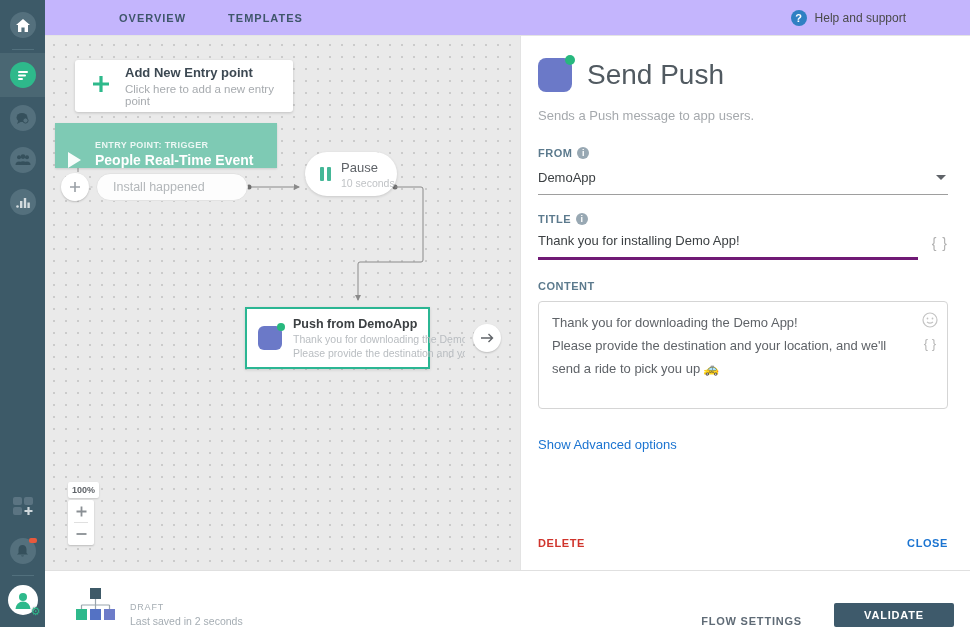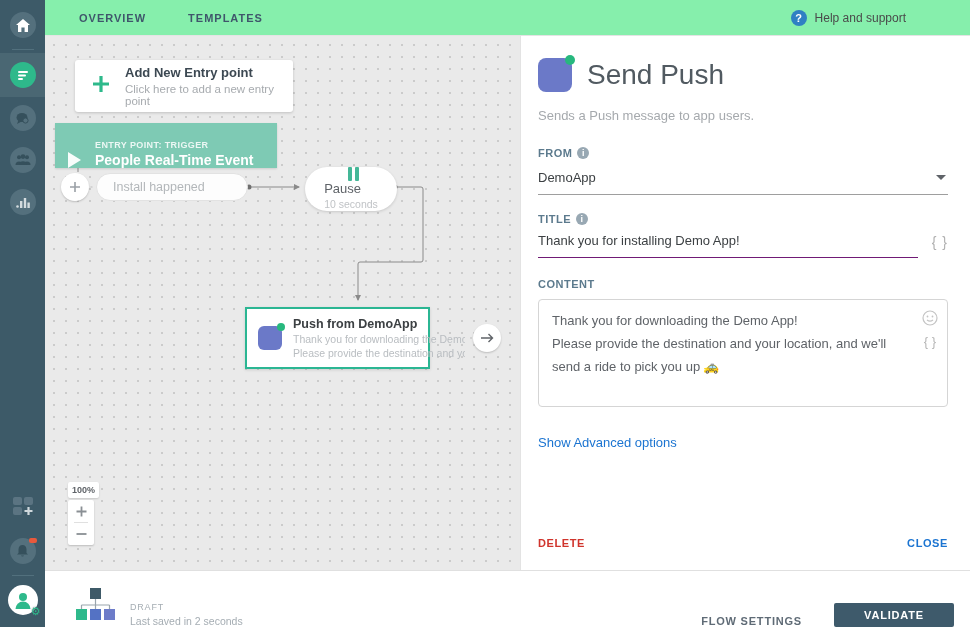--- a/index.html
+++ b/index.html
@@ -12,21 +12,21 @@
   .sb-circle { width:26px; height:26px; border-radius:50%; background:#54707d; display:flex; align-items:center; justify-content:center; }
   .sb-item.active { background:#4a6773; height:44px; }
   .sb-item.active .sb-circle { background:#2eb98b; }
   .sb-divider { width:22px; height:1px; background:#52707d; margin:3px 0; flex:none; }
   .sb-spacer { flex:1; }
   .badge { position:absolute; top:8px; right:8px; width:8px; height:5px; border-radius:2px; background:#e8593c; }
   .avatar { width:30px; height:30px; border-radius:50%; background:#fff; position:relative; display:flex; align-items:center; justify-content:center; }
   .gear { position:absolute; right:-3px; bottom:-2px; font-size:11px; color:#2eb98b; line-height:1; text-shadow:0 0 2px #3d5a68; }
 
   
-  .topbar { position:absolute; left:45px; top:0; width:925px; height:36px; background:#86efac; border-bottom:1px solid #e4e4e4; display:flex; align-items:center; z-index:8; }
+  .topbar { position:absolute; left:45px; top:0; width:925px; height:36px; background:#c4b5fd; border-bottom:1px solid #e4e4e4; display:flex; align-items:center; z-index:8;padding-left:40px; }
   .tab { font-size:11px; font-weight:bold; letter-spacing:1px; color:#3f566b; margin-left:34px; cursor:pointer; }
   .tab.second { margin-left:42px; }
   .help { margin-left:auto; margin-right:64px; display:flex; align-items:center; font-size:12px; color:#4a4a4a; cursor:pointer; }
   .help-q { width:16px; height:16px; border-radius:50%; background:#2f80c3; color:#fff; font-size:11px; font-weight:bold; display:flex; align-items:center; justify-content:center; margin-right:8px; }
 
   
   .canvas { position:absolute; left:45px; top:36px; width:475px; height:534px;
     background-color:#eaeaea;
     background-image:radial-gradient(circle, #cbcbcb 1.1px, transparent 1.4px);
     background-size:12px 12px; background-position:3px 3px; overflow:hidden; }
@@ -38,21 +38,21 @@
   .add-sub { font-size:11.5px; color:#a7abaf; margin-top:3px; }
 
   .entry { position:absolute; left:10px; top:87px; width:222px; height:45px; background:#7ecab4; display:flex; align-items:flex-end; cursor:pointer; box-shadow:0 1px 2px rgba(0,0,0,.12); }
   .entry-play { width:0; height:0; border-left:13px solid #fff; border-top:8px solid transparent; border-bottom:8px solid transparent; margin:0 14px 0 13px; opacity:.95; }
   .entry-kicker { font-size:9px; font-weight:bold; letter-spacing:.4px; color:rgba(255,255,255,.85); }
   .entry-title { font-size:14px; font-weight:bold; color:#fff; margin-top:2px; }
 
   .plus-circle { position:absolute; left:16px; top:137px; width:28px; height:28px; border-radius:50%; background:#fff; box-shadow:0 1px 2px rgba(0,0,0,.2); display:flex; align-items:center; justify-content:center; cursor:pointer; }
   .event-pill { position:absolute; left:51px; top:137px; width:152px; height:28px; background:#fdfdfd; border:1px solid #e2e2e2; border-radius:14px; display:flex; align-items:center; padding-left:16px; font-size:12.5px; color:#b3b7ba; cursor:pointer; }
 
-  .pause { position:absolute; left:260px; top:131px; width:92px; height:44px; background:#fff; border-radius:22px; box-shadow:0 1px 3px rgba(0,0,0,.15); display:flex; align-items:center; cursor:pointer;flex-direction:column; }
+  .pause { position:absolute; left:260px; top:116px; width:92px; height:44px; background:#fff; border-radius:22px; box-shadow:0 1px 3px rgba(0,0,0,.15); display:flex; align-items:center; cursor:pointer; }
   .pause-icon { display:flex; gap:3px; margin:0 10px 0 15px; }
   .pause-icon i { display:block; width:4px; height:14px; background:#44b797; border-radius:1px; }
   .pause-title { font-size:13px; color:#5f6368; }
   .pause-sub { font-size:10.5px; color:#c0c3c6; margin-top:2px; }
 
   .push { position:absolute; left:200px; top:271px; width:185px; height:62px; background:#fff; border:2px solid #2bb693; display:flex; align-items:center; cursor:pointer; box-shadow:0 1px 3px rgba(0,0,0,.12); }
   .push-icon { width:24px; height:24px; border-radius:6px; background:#6b79c8; position:relative; margin:0 11px 0 11px; flex:none; }
   .push-icon .dot, .panel-icon .dot { position:absolute; top:-3px; right:-3px; width:8px; height:8px; border-radius:50%; background:#27b87e; }
   .push-title { font-size:12.5px; font-weight:bold; color:#3c4043; }
   .push-line { font-size:10.5px; color:#b9bdc1; margin-top:2px; white-space:nowrap; overflow:hidden; max-width:172px; }
@@ -73,21 +73,21 @@
   .panel-title { font-size:28px; color:#515a61; margin-left:15px; }
   .panel-sub { font-size:13px; color:#a5a9ad; margin-top:16px; }
   .f-label { font-size:11px; font-weight:bold; letter-spacing:.5px; color:#5c7a8d; display:flex; align-items:center; gap:5px; }
   .info-i { width:12px; height:12px; border-radius:50%; background:#98a8b3; color:#fff; font-size:9px; font-style:normal; font-weight:bold; display:inline-flex; align-items:center; justify-content:center; }
   .from-group { margin-top:24px; }
   .select-row { display:flex; align-items:center; justify-content:space-between; border-bottom:1px solid #9e9e9e; padding:9px 2px 9px 0; margin-top:2px; cursor:pointer; }
   .select-val { font-size:13px; color:#3c4043; }
   .caret { width:0; height:0; border-left:5px solid transparent; border-right:5px solid transparent; border-top:5px solid #5f6368; }
   .title-group { margin-top:18px; }
   .title-row { display:flex; align-items:center; }
-  .title-input { flex:1; border:none; outline:none; border-bottom:1px solid #701a75; font-family:"Liberation Sans",sans-serif; font-size:13px; color:#3c4043; padding:8px 0 9px; background:transparent; }
+  .title-input { flex:1; border:none; outline:none; border-bottom:3px solid #701a75; font-family:"Liberation Sans",sans-serif; font-size:13px; color:#3c4043; padding:8px 0 9px; background:transparent; }
   .token { font-size:14px; color:#b0b0b0; margin-left:14px; cursor:pointer; letter-spacing:1px; }
   .content-group { margin-top:20px; }
   .content-box { position:relative; margin-top:9px; height:108px; border:1px solid #d5d5d5; border-radius:4px; padding:9px 32px 9px 13px; cursor:text; }
   .content-line { font-size:13px; color:#5f6368; line-height:23px; }
   .cb-icons { position:absolute; top:10px; right:9px; display:flex; flex-direction:column; align-items:center; gap:8px; }
   .cb-token { cursor:pointer; font-size:13px; color:#b7b7b7; }
   .adv-link { margin-top:28px; font-size:13px; color:#1b74d1; cursor:pointer; display:inline-block; }
   .panel-actions { position:absolute; left:17px; right:22px; bottom:21px; display:flex; justify-content:space-between; }
   .act { font-size:11px; font-weight:bold; letter-spacing:.6px; cursor:pointer; }
   .act.delete { color:#d0342c; }

